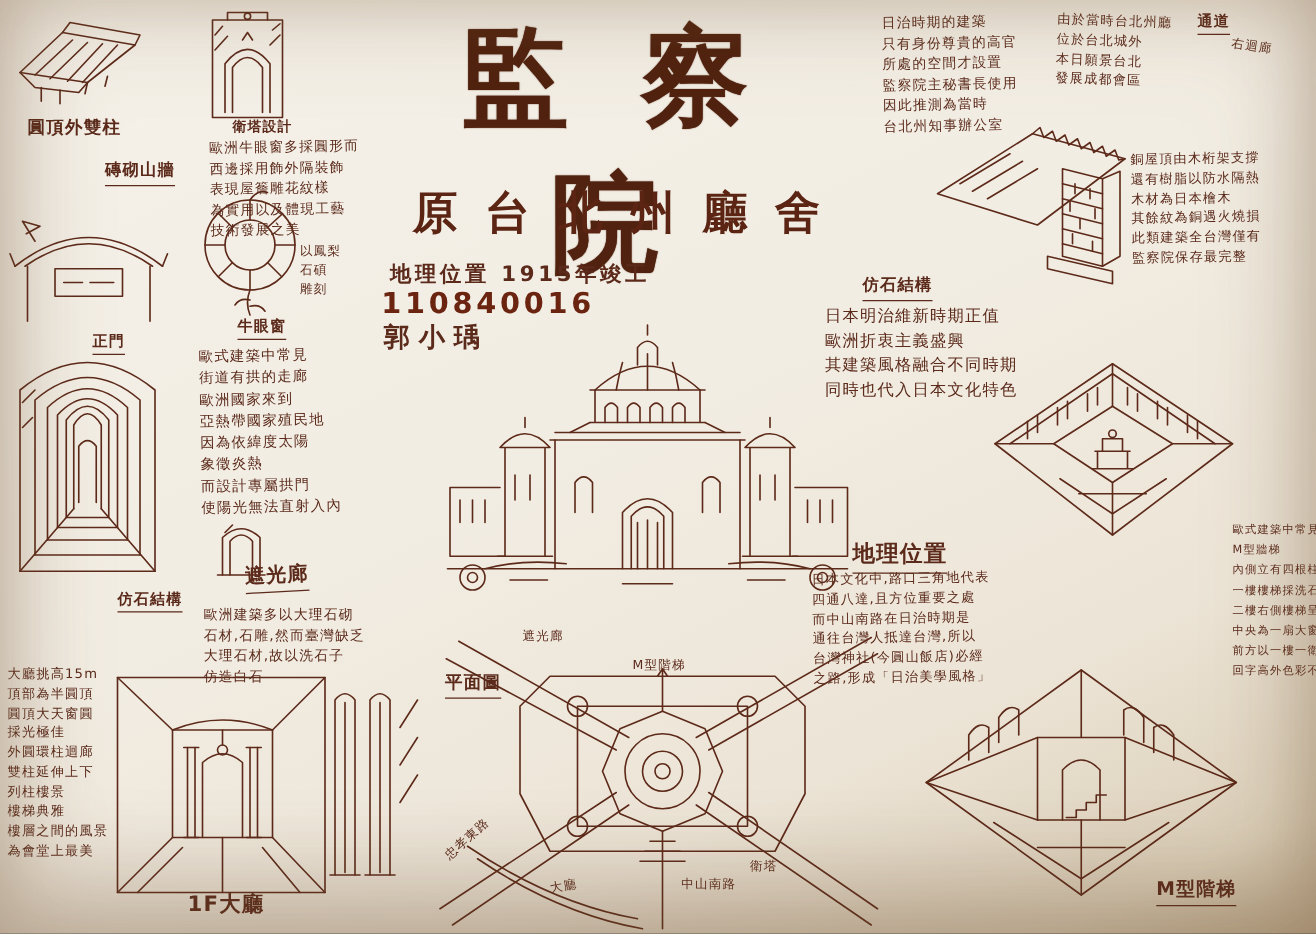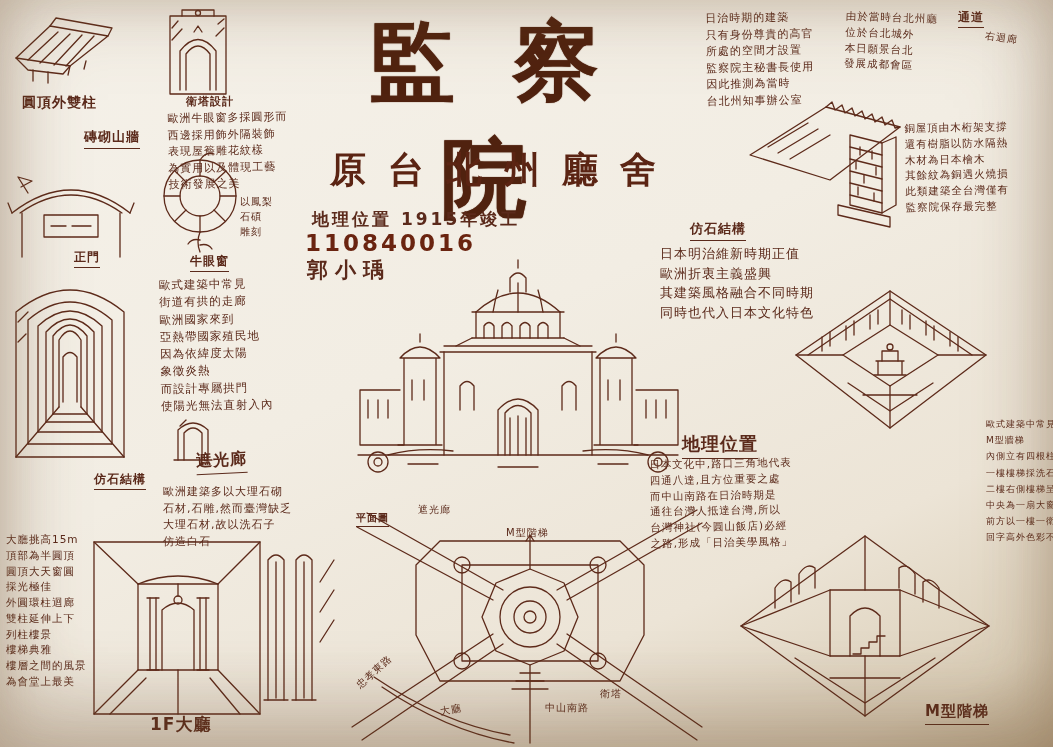--- a/index.html
+++ b/index.html
@@ -225,21 +225,21 @@
   <div class="note" style="left:168px;top:110px;font-size:11px;transform:rotate(-1deg)">
     <div class="lines">
         <div>歐洲牛眼窗多採圓形而</div>
         <div>西邊採用飾外隔裝飾</div>
         <div>表現屋簷雕花紋樣</div>
         <div>為實用以及體現工藝</div>
         <div>技術發展之美</div>
       </div>
   </div>
 
-  <div class="note" style="left:74px;top:248px;font-size:12px">
+  <div class="note" style="left:74px;top:264px;font-size:12px">
     <span class="lbl u">正門</span>
   </div>
 
   <div class="note" style="left:190px;top:252px;font-size:12px">
     <span class="lbl u">牛眼窗</span>
   </div>
   <div class="note" style="left:240px;top:194px;font-size:10px">
     <div class="lines">
         <div>以鳳梨</div>
         <div>石碩</div>
@@ -286,21 +286,21 @@
         <div>列柱樓景</div>
         <div>樓梯典雅</div>
         <div>樓層之間的風景</div>
         <div>為會堂上最美</div>
       </div>
   </div>
   <div class="note" style="left:150px;top:712px;font-size:17px">
     <span class="lbl">1F大廳</span>
   </div>
 
-  <div class="note" style="left:356px;top:510px;font-size:10px">
+  <div class="note" style="left:356px;top:536px;font-size:14px">
     <span class="lbl u">平面圖</span>
   </div>
   <div class="note" style="left:418px;top:502px;font-size:10px">
     <span>遮光廊</span>
   </div>
   <div class="note" style="left:506px;top:525px;font-size:10px">
     <span>M型階梯</span>
   </div>
   <div class="note" style="left:600px;top:686px;font-size:10px">
     <span>衛塔</span>

